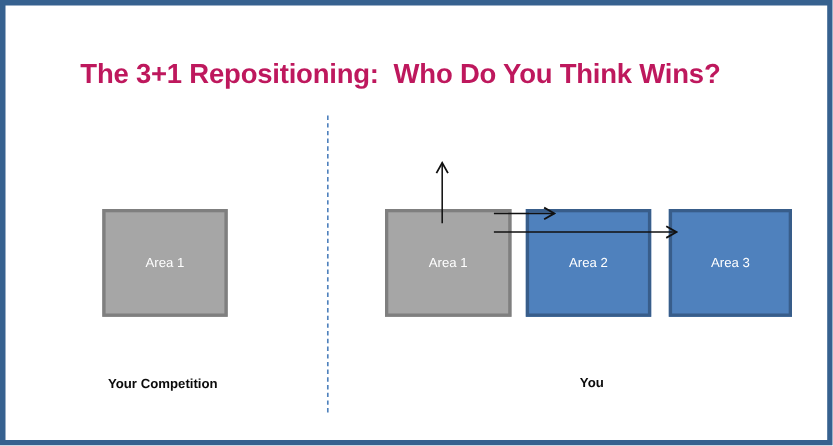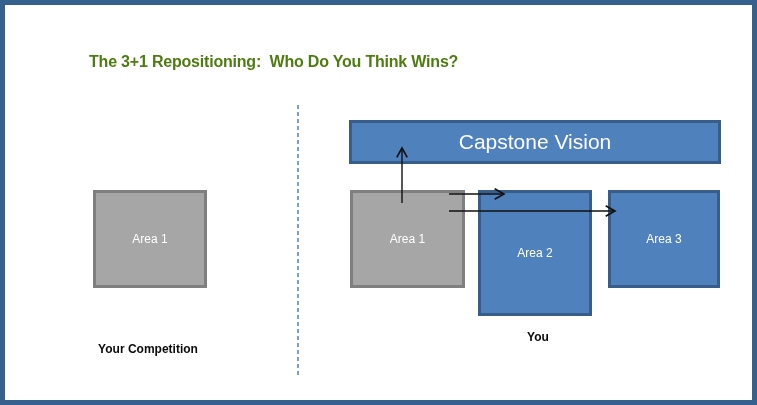--- a/index.html
+++ b/index.html
@@ -17,26 +17,25 @@
   .slide{
     position:relative;
     width:757px;height:405px;
     background:#ffffff;
     border:5px solid var(--frame);
     overflow:hidden;
   }
   .slide-title{
     position:absolute;
     left:68px;top:48px;
-    font-size:16px;
+    font-size:25px;
     font-weight:bold;
-    color:#4d7c0f;
+    color:#be185d;
     white-space:pre;
     letter-spacing:-0.2px;
-    margin-left:16px;
   }
   .shape{
     position:absolute;
     display:flex;
     align-items:center;
     justify-content:center;
     color:#ffffff;
     font-size:12px;
     text-align:center;
   }
@@ -44,53 +43,50 @@
     background:var(--gray-fill);
     border:3px solid var(--gray-border);
   }
   .blue-box{
     background:var(--blue-fill);
     border:3px solid var(--blue-border);
   }
   .box-left-area1{left:88px;top:185px;width:114px;height:98px;}
   .banner{left:344px;top:115px;width:372px;height:44px;font-size:21px;}
   .box-you-area1{left:345px;top:185px;width:115px;height:98px;}
-  .box-you-area2{left:473px;top:185px;width:114px;height:126px;}
+  .box-you-area2{left:473px;top:185px;width:114px;height:98px;}
   .box-you-area3{left:603px;top:185px;width:112px;height:98px;}
   .caption{
     position:absolute;
     font-size:12px;
     font-weight:bold;
     color:#0b0b0b;
     text-align:center;
   }
   .caption-competition{left:38px;top:337px;width:210px;}
-  .caption-you{left:438px;top:325px;width:190px;text-align:center;}
+  .caption-you{left:438px;top:336px;width:190px;text-align:center;}
   svg.overlay{
     position:absolute;
     left:0;top:0;
     width:747px;height:395px;
     pointer-events:none;
   }
 </style>
 </head>
 <body>
 
 <div class="slide">
 
   <div class="slide-title">The 3+1 Repositioning:  Who Do You Think Wins?</div>
 
   <div class="shape gray-box box-left-area1">
     <span>Area 1</span>
   </div>
   <div class="caption caption-competition">Your Competition</div>
 
-  <div class="shape blue-box banner">
-    <span>Capstone Vision</span>
-  </div>
 
   <div class="shape gray-box box-you-area1">
     <span>Area 1</span>
   </div>
 
   <div class="shape blue-box box-you-area2">
     <span>Area 2</span>
   </div>
 
   <div class="shape blue-box box-you-area3">

